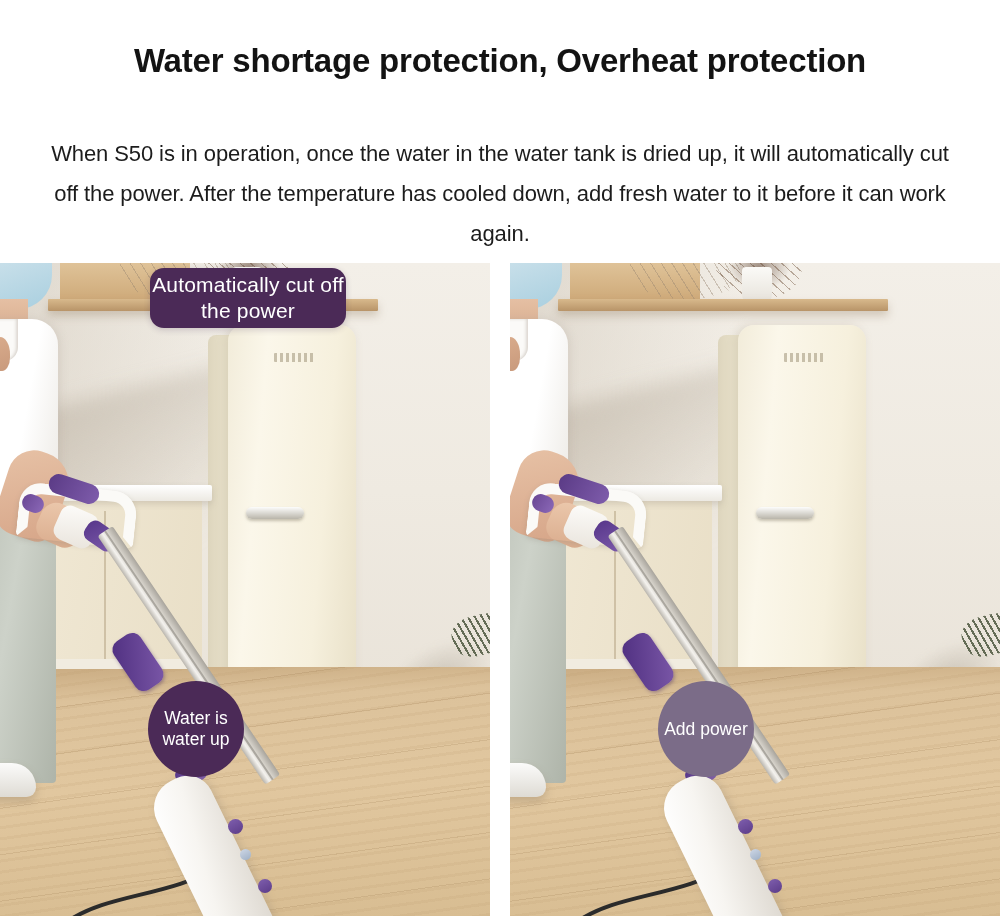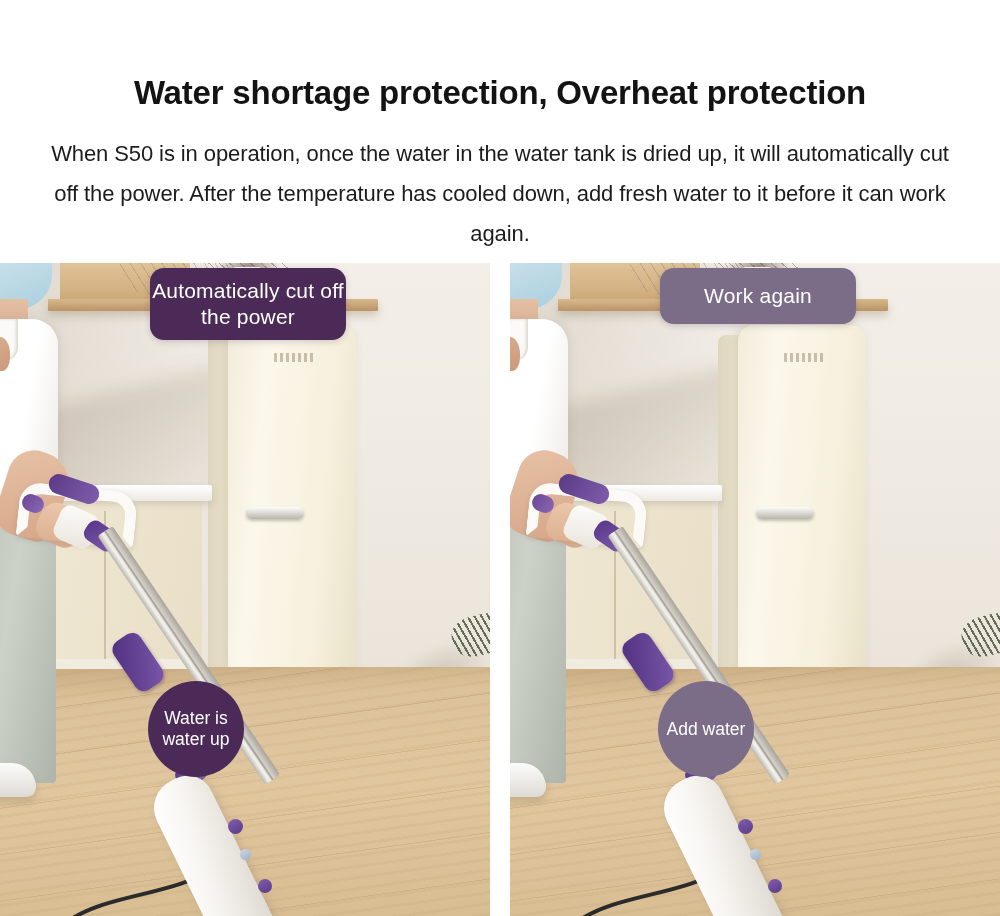--- a/index.html
+++ b/index.html
@@ -12,21 +12,21 @@
   }
 
   
   .header{
     position:absolute;left:0;top:0;width:1000px;height:263px;
     background:#ffffff;
     text-align:center;
   }
   .title{
     margin:0;
-    position:absolute;left:0;top:72px;width:1000px;
+    position:absolute;left:0;top:40px;width:1000px;
     font-size:33px;
     font-weight:700;
     color:#131313;
     letter-spacing:-0.2px;
     line-height:42px;
     white-space:nowrap;
   }
   .subtitle{
     position:absolute;left:50px;top:112px;width:900px;
     font-size:22px;
@@ -319,21 +319,21 @@
     border-radius:14px;
     color:#ffffff;
     text-align:center;
     display:flex;align-items:center;justify-content:center;
     line-height:26px;
     font-size:21px;
     letter-spacing:.2px;
     box-shadow:0 2px 6px rgba(60,40,80,.2);
     z-index:6;
   }
-  .badge.left-badge{left:150px;top:5px;width:196px;height:72px;background:#4b2a57;}
+  .badge.left-badge{left:150px;top:5px;width:196px;height:60px;background:#4b2a57;}
   .badge.right-badge{left:150px;top:5px;width:196px;height:56px;background:#7b6c88;}
 
   .callout{
     position:absolute;
     border-radius:50%;
     color:#ffffff;
     display:flex;align-items:center;justify-content:center;
     text-align:center;
     font-size:17.5px;
     line-height:21px;
@@ -487,17 +487,16 @@
       <div class="mop-pole-line"></div>
       <div class="mop-clamp"></div>
       <div class="mop-collar-b"></div>
       <div class="mop-body"></div>
       <div class="mop-btn b1"></div>
       <div class="mop-btn b2"></div>
       <div class="mop-btn b3"></div>
 
     </div>
 
-    <div class="badge right-badge">Work again</div>
-    <div class="callout right-callout">Add water</div>
+    <div class="callout right-callout">Add power</div>
   </div>
 
 </div>
 
 </body></html>

